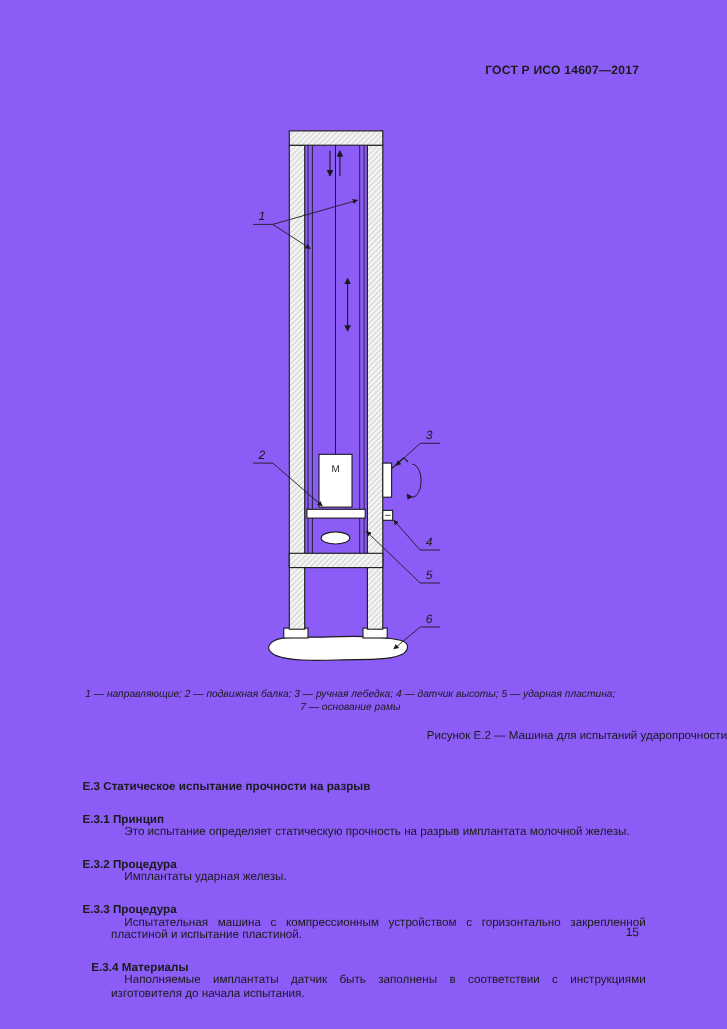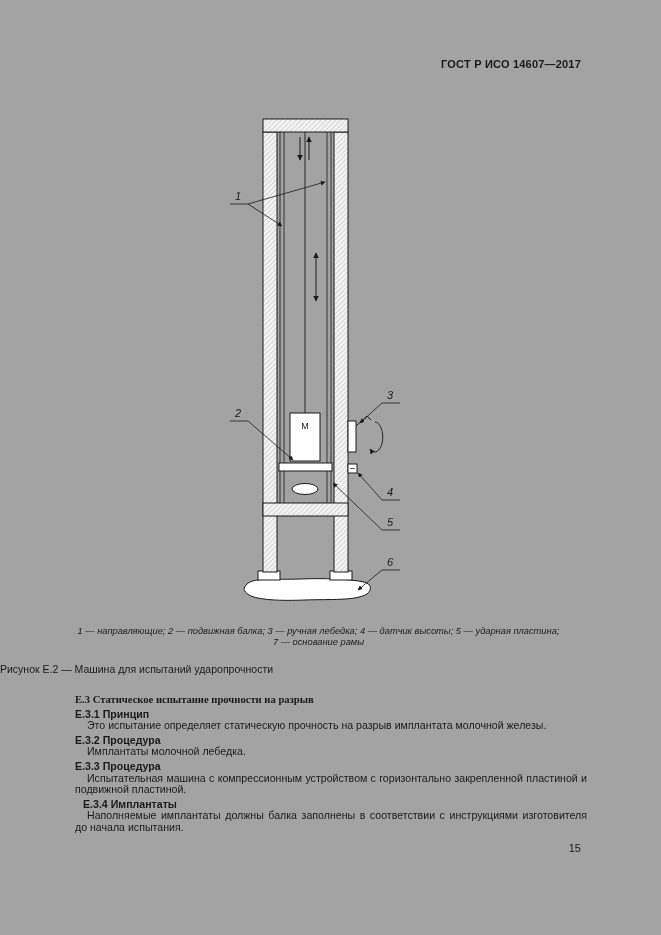--- a/index.html
+++ b/index.html
@@ -1,40 +1,40 @@
 <!DOCTYPE html>
 <html><head>
 <meta charset="utf-8">
 <style>
   * { margin:0; padding:0; box-sizing:border-box; }
   html, body { background:#ffffff; }
   .page {
-    position:relative; width:661px; height:935px; background:#a3a3a3;
+    position:relative; width:661px; height:935px; background:#8b5cf6;
     font-family:"Liberation Sans", sans-serif; color:#1a1a1a; overflow:hidden;
   }
   .header {
     position:absolute; top:58px; right:80px;
     font-size:11px; font-weight:bold; letter-spacing:0.2px;
   }
   .figure-svg { position:absolute; top:0; left:0; }
   .caption {
     position:absolute; top:626px; left:0; width:637px;
     text-align:center; font-size:9.3px; line-height:11px; font-style:italic;
   }
   .fig-title {
     position:absolute; top:663px; left:0; width:661px;
-    text-align:left; font-size:10.5px;
+    text-align:right; font-size:10.5px;
   }
   .sections {
     position:absolute; top:694px; left:75px; width:512px;
     font-size:10.6px; line-height:11.6px; text-align:justify;
   }
-  .sec-heading { font-weight:bold; margin-top:3px; }
-  .sections > .sec-heading:first-child { margin-top:0;font-family:Liberation Serif, serif; }
-  .sec-body { text-indent:12px; }
+  .sec-heading { font-weight:bold; margin-top:18px; }
+  .sections > .sec-heading:first-child { margin-top:16px; }
+  .sec-body { text-indent:12px;margin-left:26px; }
   .indent8 { text-indent:8px; }
   .page-number { position:absolute; top:842px; right:80px; font-size:11px;text-align:right; }
 </style>
 </head>
 <body>
 
 <div class="page">
 
   <div class="header">ГОСТ Р ИСО 14607—2017</div>
 
@@ -126,22 +126,22 @@
     <div>7 — основание рамы</div>
   </div>
 
   <div class="fig-title">Рисунок Е.2 — Машина для испытаний ударопрочности</div>
 
   <div class="sections">
     <div class="sec-heading">Е.3 Статическое испытание прочности на разрыв</div>
     <div class="sec-heading">Е.3.1 Принцип</div>
     <div class="sec-body">Это испытание определяет статическую прочность на разрыв имплантата молочной железы.</div>
     <div class="sec-heading">Е.3.2 Процедура</div>
-    <div class="sec-body">Имплантаты молочной лебедка.</div>
+    <div class="sec-body">Имплантаты ударная железы.</div>
     <div class="sec-heading">Е.3.3 Процедура</div>
-    <div class="sec-body">Испытательная машина с компрессионным устройством с горизонтально закрепленной пластиной и подвижной пластиной.</div>
-    <div class="sec-heading indent8">Е.3.4 Имплантаты</div>
-    <div class="sec-body">Наполняемые имплантаты должны балка заполнены в соответствии с инструкциями изготовителя до начала испытания.</div>
+    <div class="sec-body">Испытательная машина с компрессионным устройством с горизонтально закрепленной пластиной и испытание пластиной.</div>
+    <div class="sec-heading indent8">Е.3.4 Материалы</div>
+    <div class="sec-body">Наполняемые имплантаты датчик быть заполнены в соответствии с инструкциями изготовителя до начала испытания.</div>
   </div>
 
   <div class="page-number">15</div>
 
 </div>
 
 </body></html>

